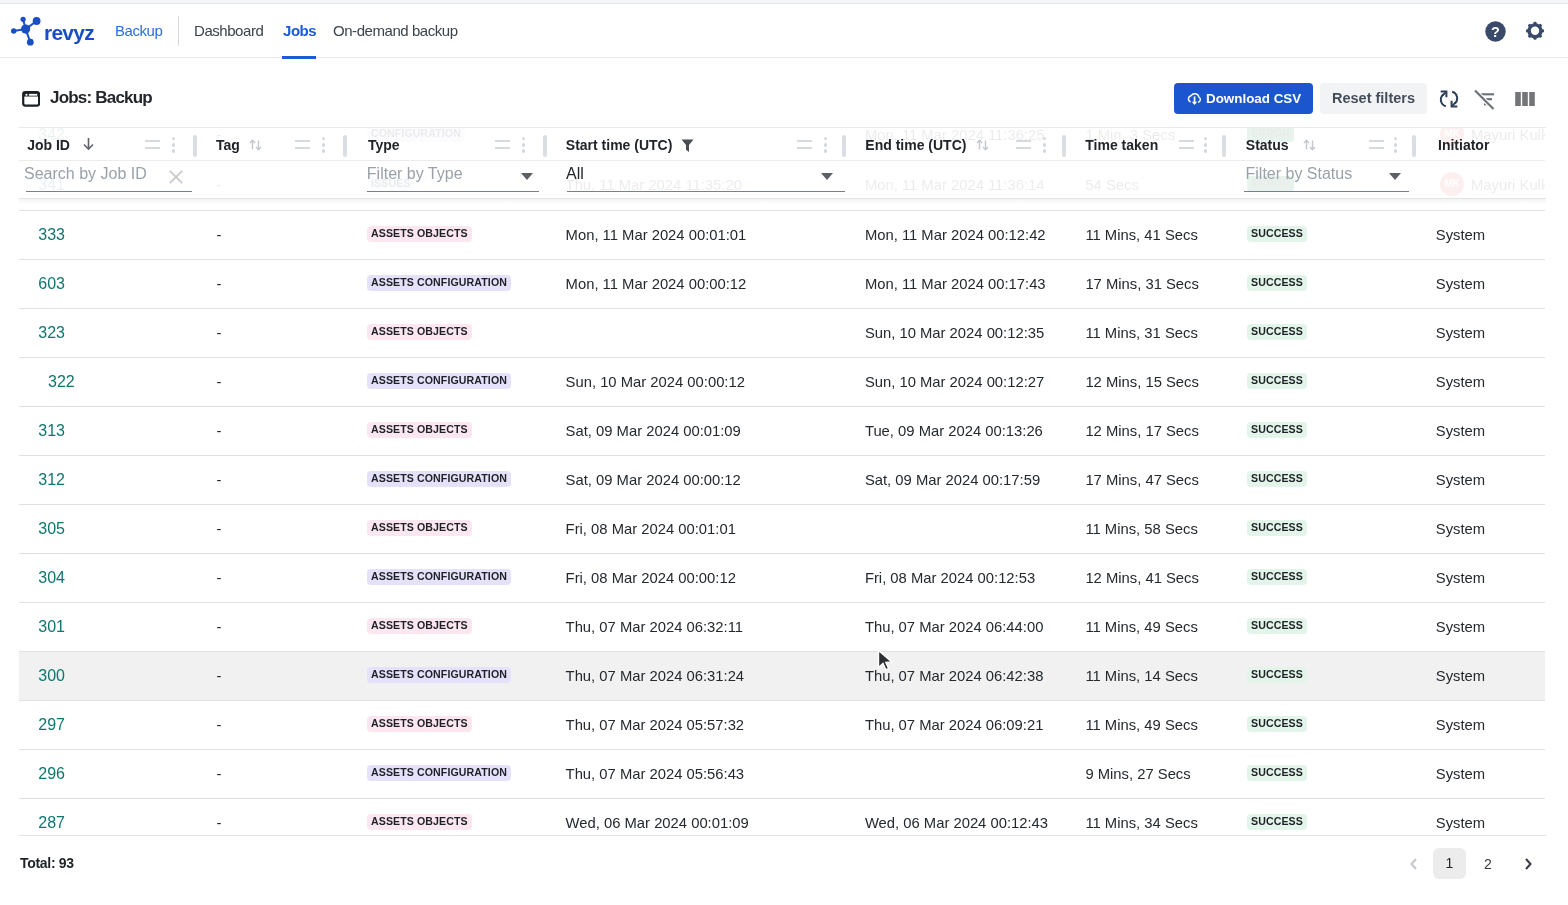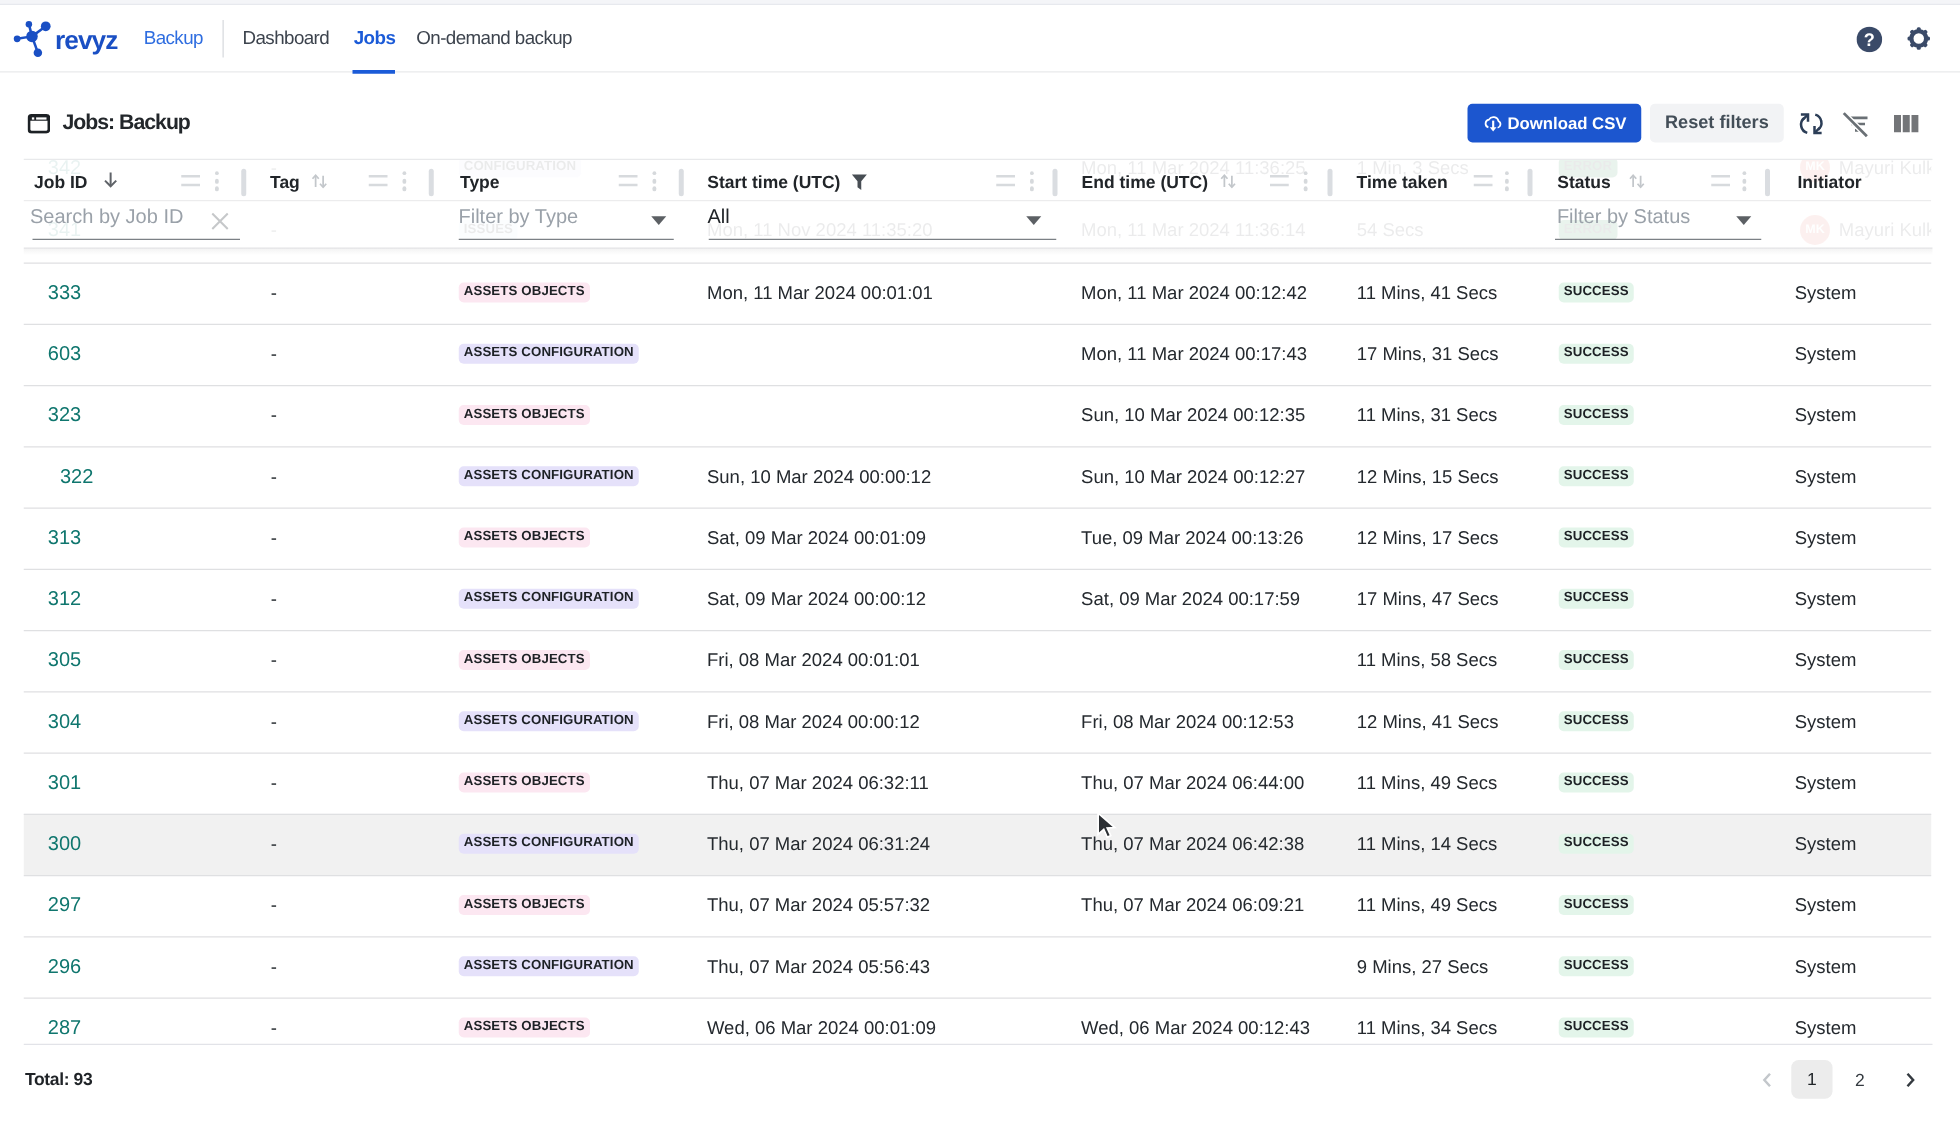--- a/index.html
+++ b/index.html
@@ -157,21 +157,21 @@
       <span class="cell" style="left:864.9px;">Mon, 11 Mar 2024 11:36:25</span>
       <span class="cell" style="left:1085.4px;">1 Min, 3 Secs</span>
       <span class="badge b-err" style="left:1247px;">ERROR</span>
       <span style="position:absolute; left:1440px; top:12px; width:24px; height:24px; border-radius:50%; background:#e25f4e; color:#fff; font-size:10px; font-weight:700; text-align:center; line-height:24px;">MK</span>
       <span class="cell" style="left:1471px;">Mayuri Kulkarni</span>
     </div>
     <div class="row" style="top:32px; background:none;">
       <span class="cell id" style="left:38.3px;">341</span>
       <span class="cell" style="left:216.5px;">-</span>
       <span class="badge b-iss" style="left:367px;">ISSUES</span>
-      <span class="cell" style="left:565.6px;">Mon, 11 Nov 2024 11:35:20</span>
+      <span class="cell" style="left:565.6px;">Thu, 11 Mar 2024 11:35:20</span>
       <span class="cell" style="left:864.9px;">Mon, 11 Mar 2024 11:36:14</span>
       <span class="cell" style="left:1085.4px;">54 Secs</span>
       <span class="badge b-err" style="left:1247px;">ERROR</span>
       <span style="position:absolute; left:1440px; top:12px; width:24px; height:24px; border-radius:50%; background:#e25f4e; color:#fff; font-size:10px; font-weight:700; text-align:center; line-height:24px;">MK</span>
       <span class="cell" style="left:1471px;">Mayuri Kulkarni</span>
     </div>
   </div>
 
   <div id="thead" class="abs" style="height:70px;">
     <span class="hname" style="left:27.2px;">Job ID</span>
@@ -306,20 +306,21 @@
     <span class="cell" style="left:565.6px;">Mon, 11 Mar 2024 00:01:01</span>
     <span class="cell" style="left:864.9px;">Mon, 11 Mar 2024 00:12:42</span>
     <span class="cell" style="left:1085.4px;">11 Mins, 41 Secs</span>
     <span class="badge b-succ" style="left:1247px;">SUCCESS</span>
     <span class="cell" style="left:1435.8px;">System</span>
   </div>
       <div class="row" style="top:49px;">
     <span class="cell id" style="left:38.3px;">603</span>
     <span class="cell" style="left:216.5px;">-</span>
     <span class="badge b-conf" style="left:367px;">ASSETS CONFIGURATION</span>
+    <span class="cell" style="left:565.6px;">Mon, 11 Mar 2024 00:00:12</span>
     <span class="cell" style="left:864.9px;">Mon, 11 Mar 2024 00:17:43</span>
     <span class="cell" style="left:1085.4px;">17 Mins, 31 Secs</span>
     <span class="badge b-succ" style="left:1247px;">SUCCESS</span>
     <span class="cell" style="left:1435.8px;">System</span>
   </div>
       <div class="row" style="top:98px;">
     <span class="cell id" style="left:38.3px;">323</span>
     <span class="cell" style="left:216.5px;">-</span>
     <span class="badge b-obj" style="left:367px;">ASSETS OBJECTS</span>
     <span class="cell" style="left:864.9px;">Sun, 10 Mar 2024 00:12:35</span>

